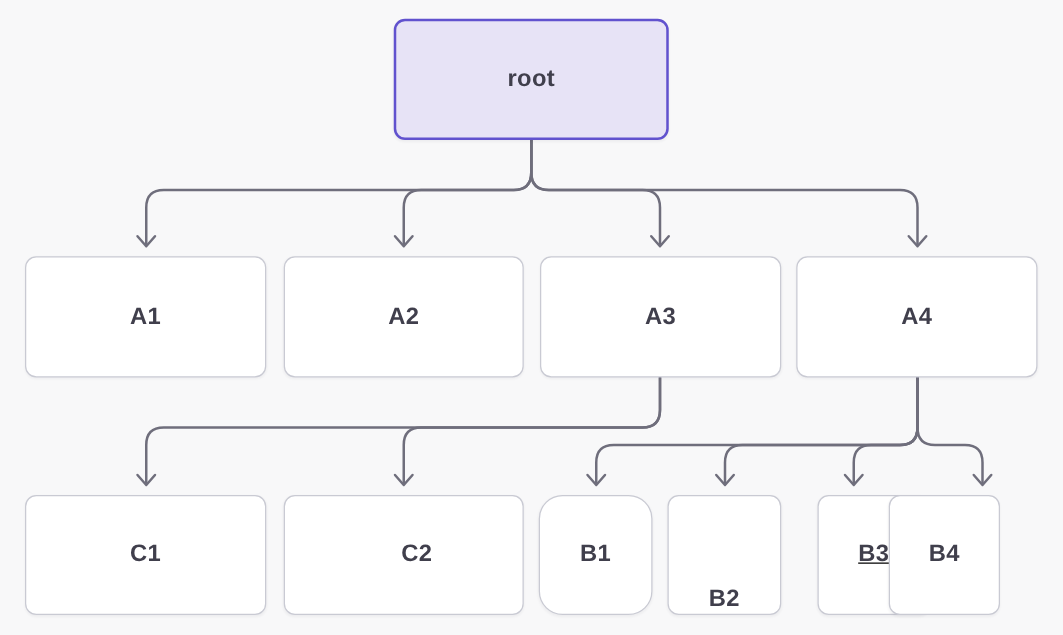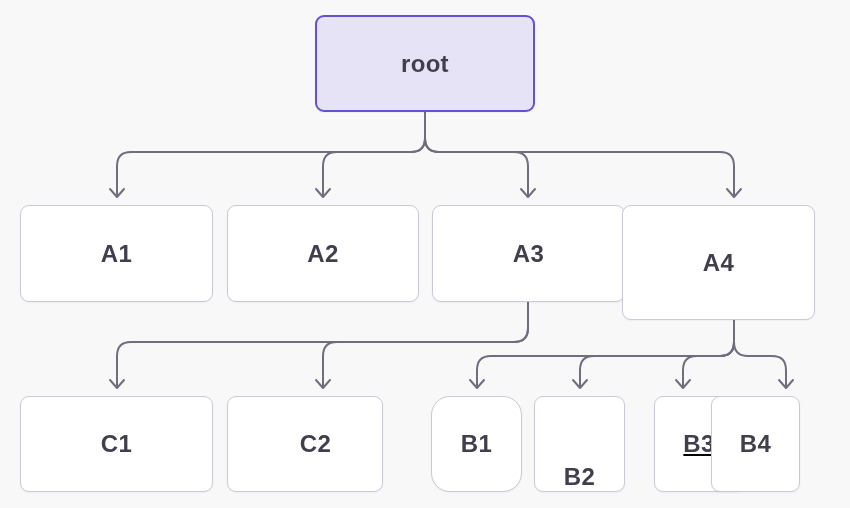--- a/index.html
+++ b/index.html
@@ -40,37 +40,37 @@
     display: flex;
     align-items: center;
     justify-content: center;
     background: var(--node_fill);
     border: 1.5px solid var(--node_border);
     border-radius: 9px;
     box-shadow: 0 1px 2px rgba(40,40,60,0.05);
     cursor: default;
   }
   .node .label {
-    font-size: 24px;
+    font-size: 19px;
     font-weight: bold;
     color: var(--label);
     letter-spacing: 0.3px;
   }
   .node.root-node {
     background: var(--root_fill);
     border: 2px solid var(--root_border);
   }
   
   .n-root { left: 315px; top: 15px;  width: 220px; height: 97px; }
   .n-a1   { left: 20px;  top: 205px; width: 193px; height: 97px; }
   .n-a2   { left: 227px; top: 205px; width: 192px; height: 97px; }
   .n-a3   { left: 432px; top: 205px; width: 193px; height: 97px; }
-  .n-a4   { left: 622px; top: 205px; width: 193px; height: 115px; align-items: center; }
+  .n-a4   { left: 637px; top: 205px; width: 193px; height: 97px; align-items: center; }
   .n-c1   { left: 20px;  top: 396px; width: 193px; height: 96px; }
-  .n-c2   { left: 227px; top: 396px; width: 156px; height: 96px; padding-left: 21px; }
+  .n-c2   { left: 227px; top: 396px; width: 192px; height: 96px; padding-left: 21px; }
   .n-b1   { left: 431px; top: 396px; width: 91px;  height: 96px; border-radius: 19px; }
   .n-b2   { left: 534px; top: 396px; width: 91px;  height: 96px; align-items: flex-end; }
   .n-b3   { left: 654px; top: 396px; width: 90px;  height: 96px; text-decoration: underline; }
   .n-b4   { left: 711px; top: 396px; width: 89px;  height: 96px; }
 </style>
 </head>
 <body>
 
 <div class="canvas">
 

